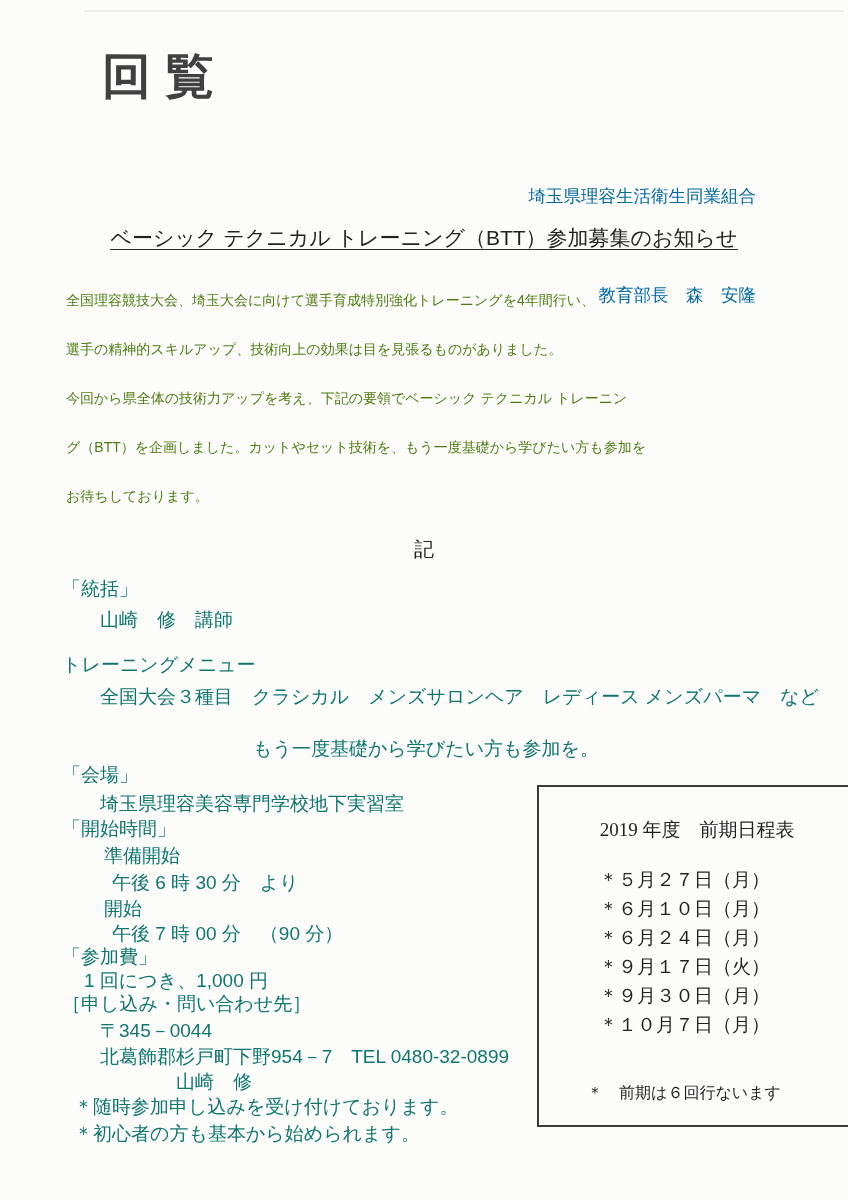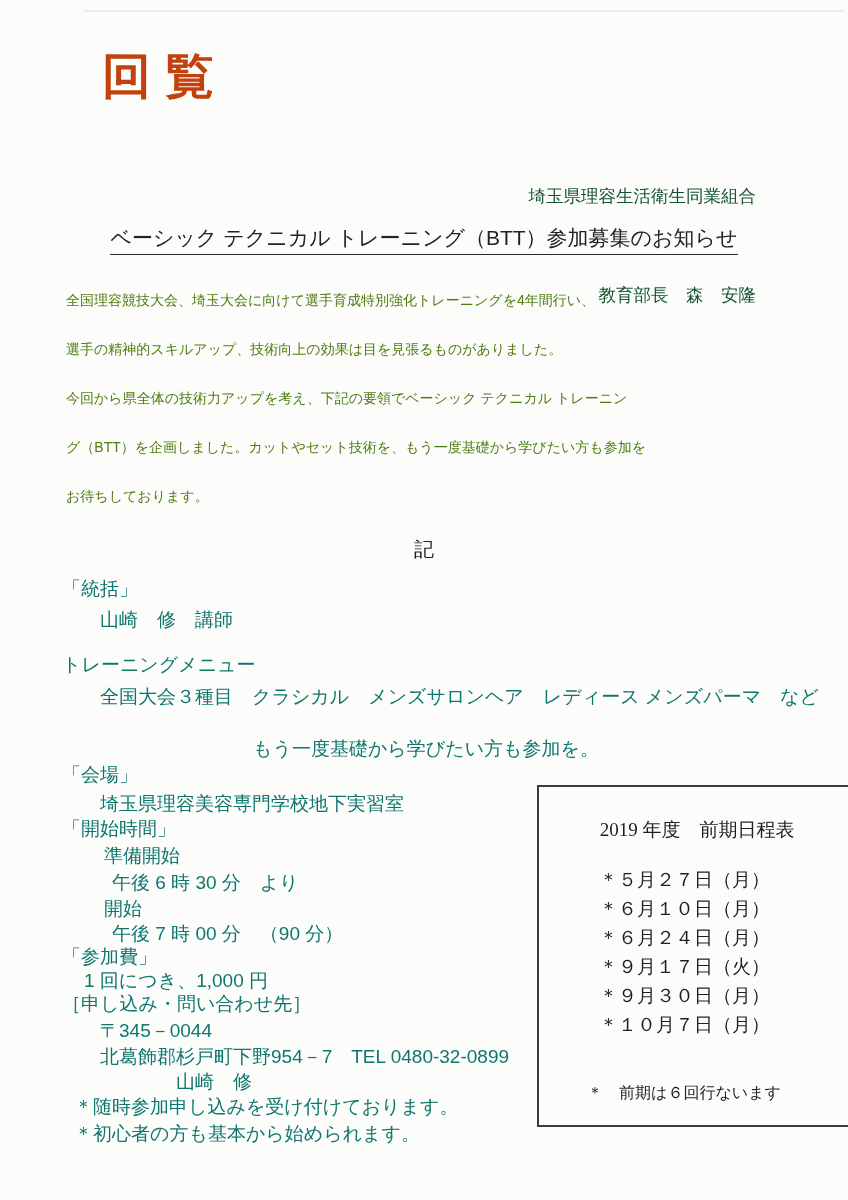--- a/index.html
+++ b/index.html
@@ -7,34 +7,34 @@
     width:848px;height:1200px;position:relative;overflow:hidden;
     background:#fcfcfb;color:#2b2b2b;
     font-family:"Liberation Sans",sans-serif;
   }
   .scan-artifact-top{
     position:absolute;left:84px;top:10px;width:760px;height:2px;
     background:#ececec;
   }
   .stamp{
     position:absolute;left:102px;top:44px;
-    font-size:49px;font-weight:600;letter-spacing:14px;color:#c2410c;
+    font-size:49px;font-weight:600;letter-spacing:14px;color:#404040;
     white-space:pre;
   }
   .header-block{
     position:absolute;top:114px;right:92px;
-    text-align:right;font-size:17.5px;line-height:33px;color:#14532d;
+    text-align:right;font-size:17.5px;line-height:33px;color:#0369a1;
     white-space:pre;
   }
   .doc-title{
     position:absolute;top:224px;left:0;width:100%;
     text-align:center;font-size:21px;color:#222;
   }
   .doc-title .u{
-    border-bottom:1.5px solid #2b2b2b;padding-bottom:5px;white-space:pre;
+    border-bottom:1.5px solid #2b2b2b;white-space:pre;
   }
   .intro-line{
     position:absolute;left:66px;white-space:pre;
     font-size:14px;color:#4d7c0f;
   }
   .ki{
     position:absolute;top:536px;left:0;width:100%;
     text-align:center;font-size:20px;color:#222;
   }
   .ln{

